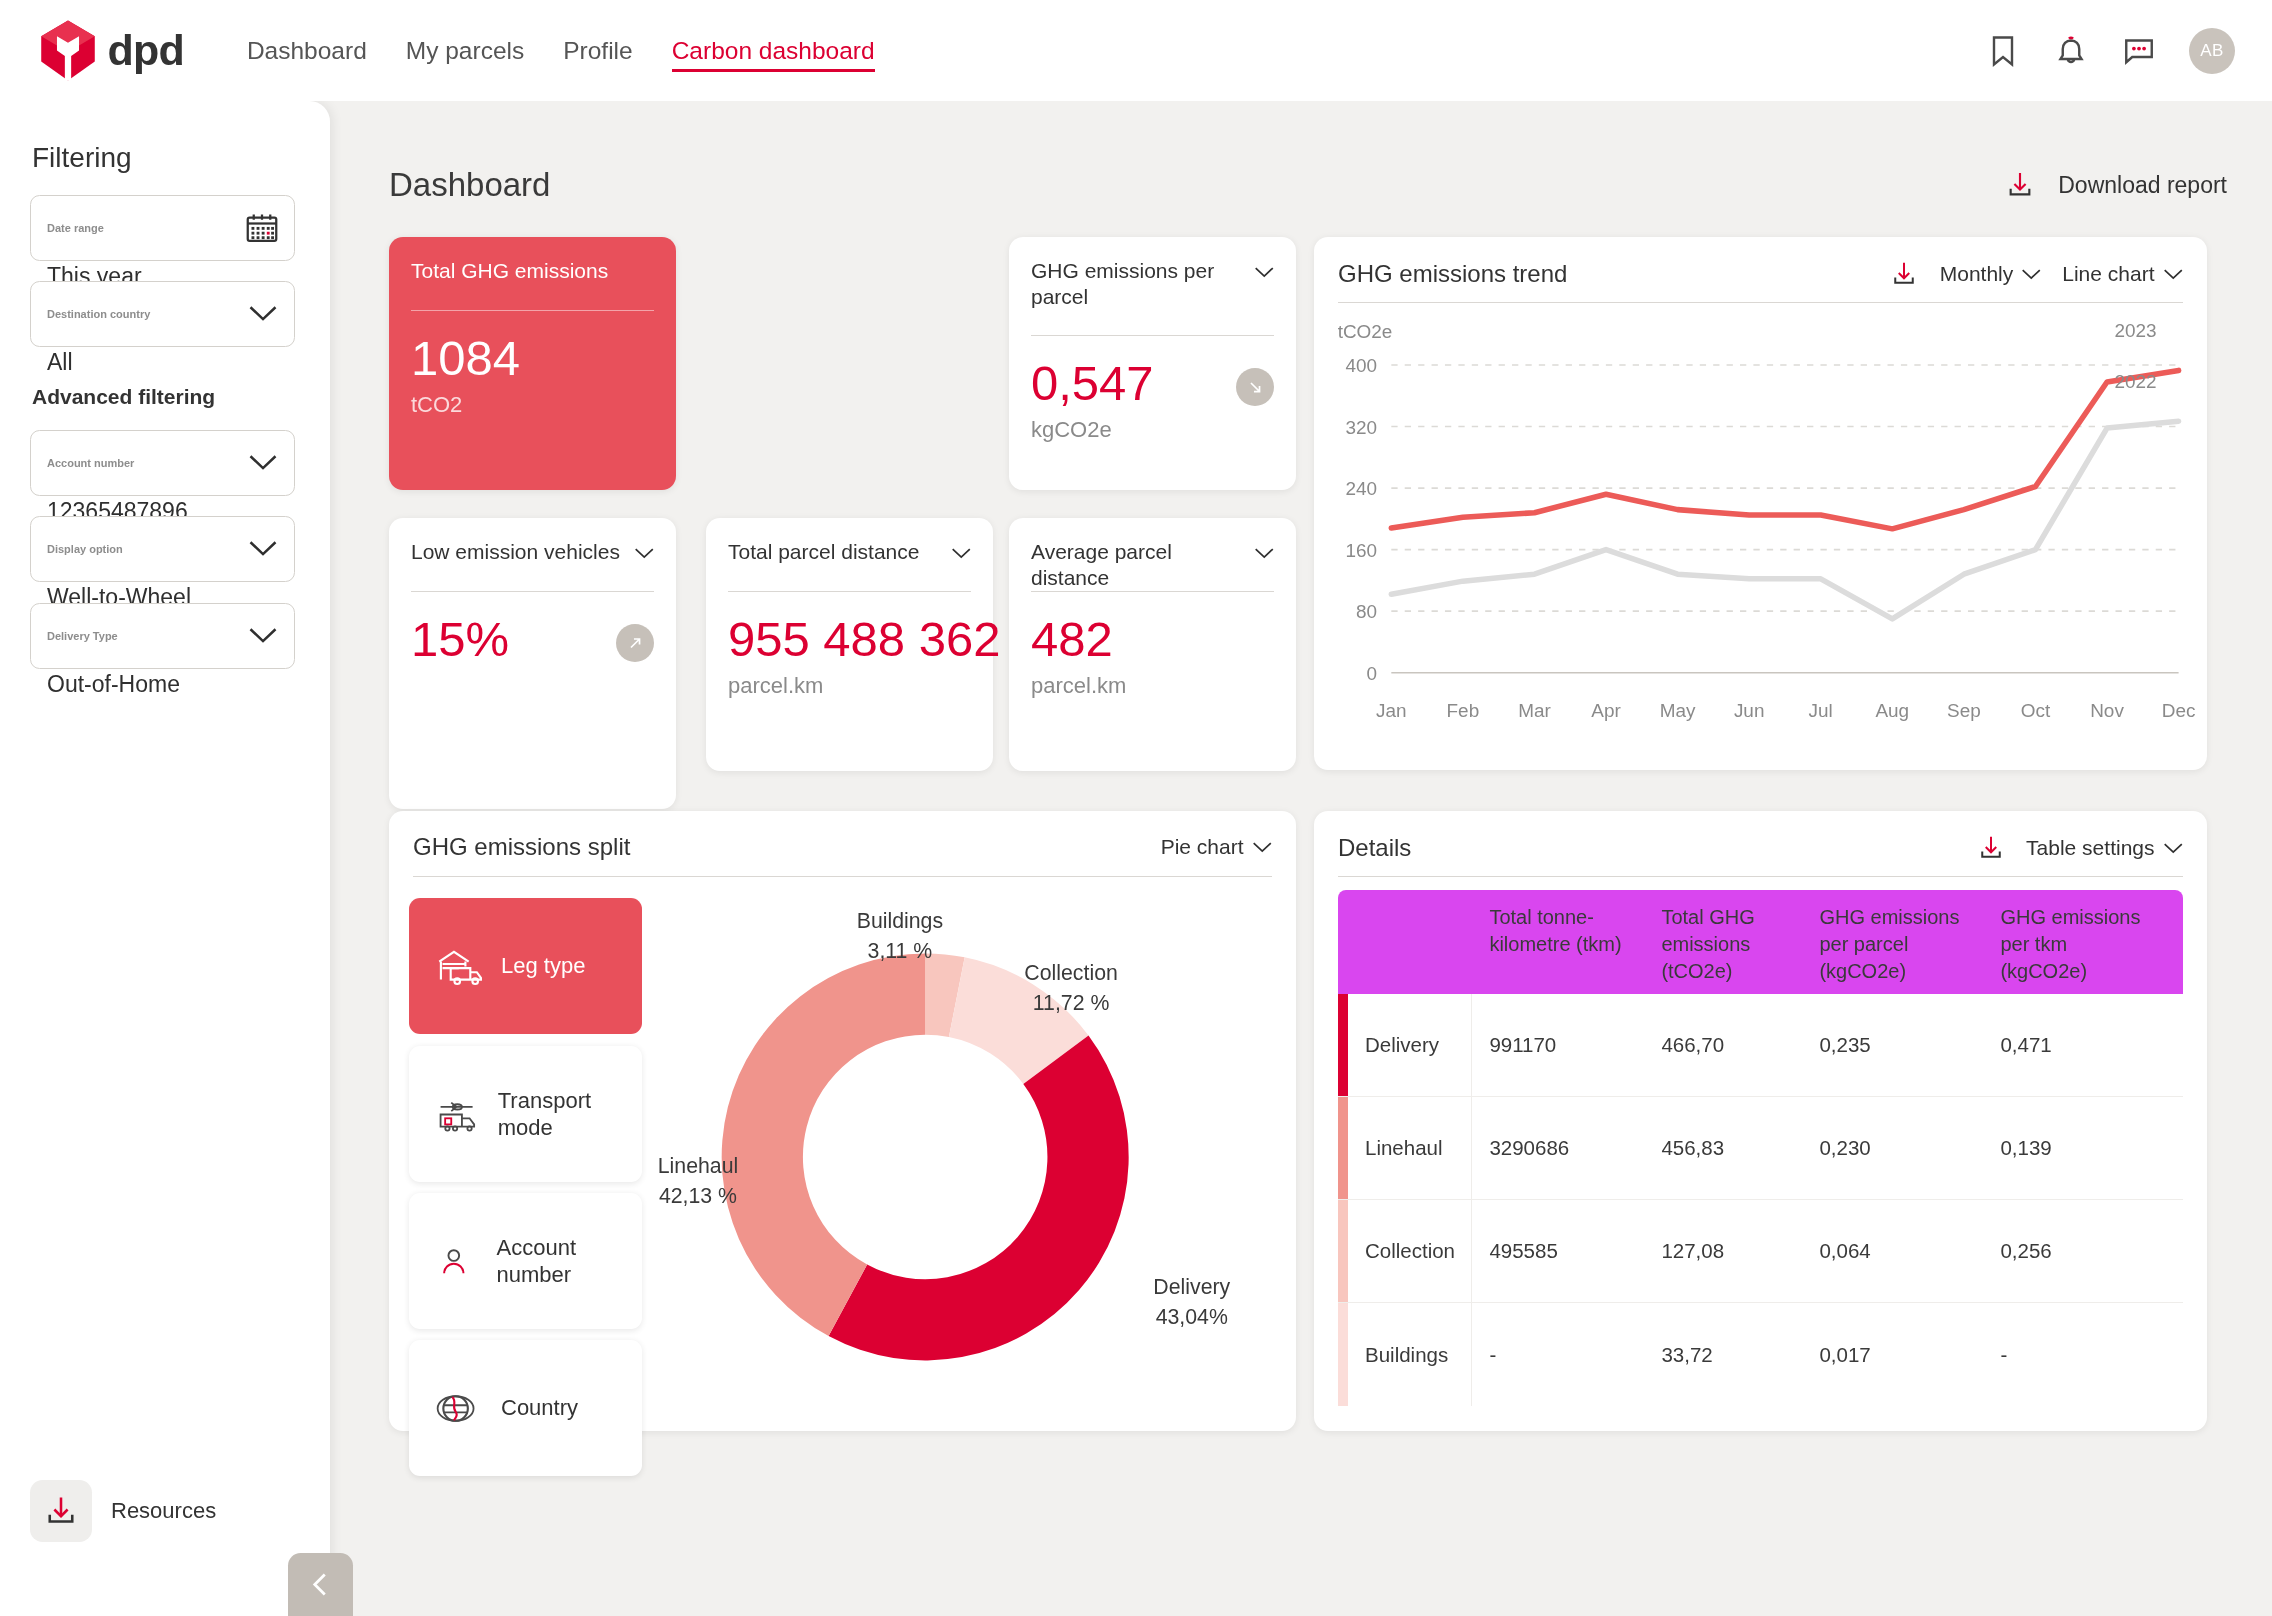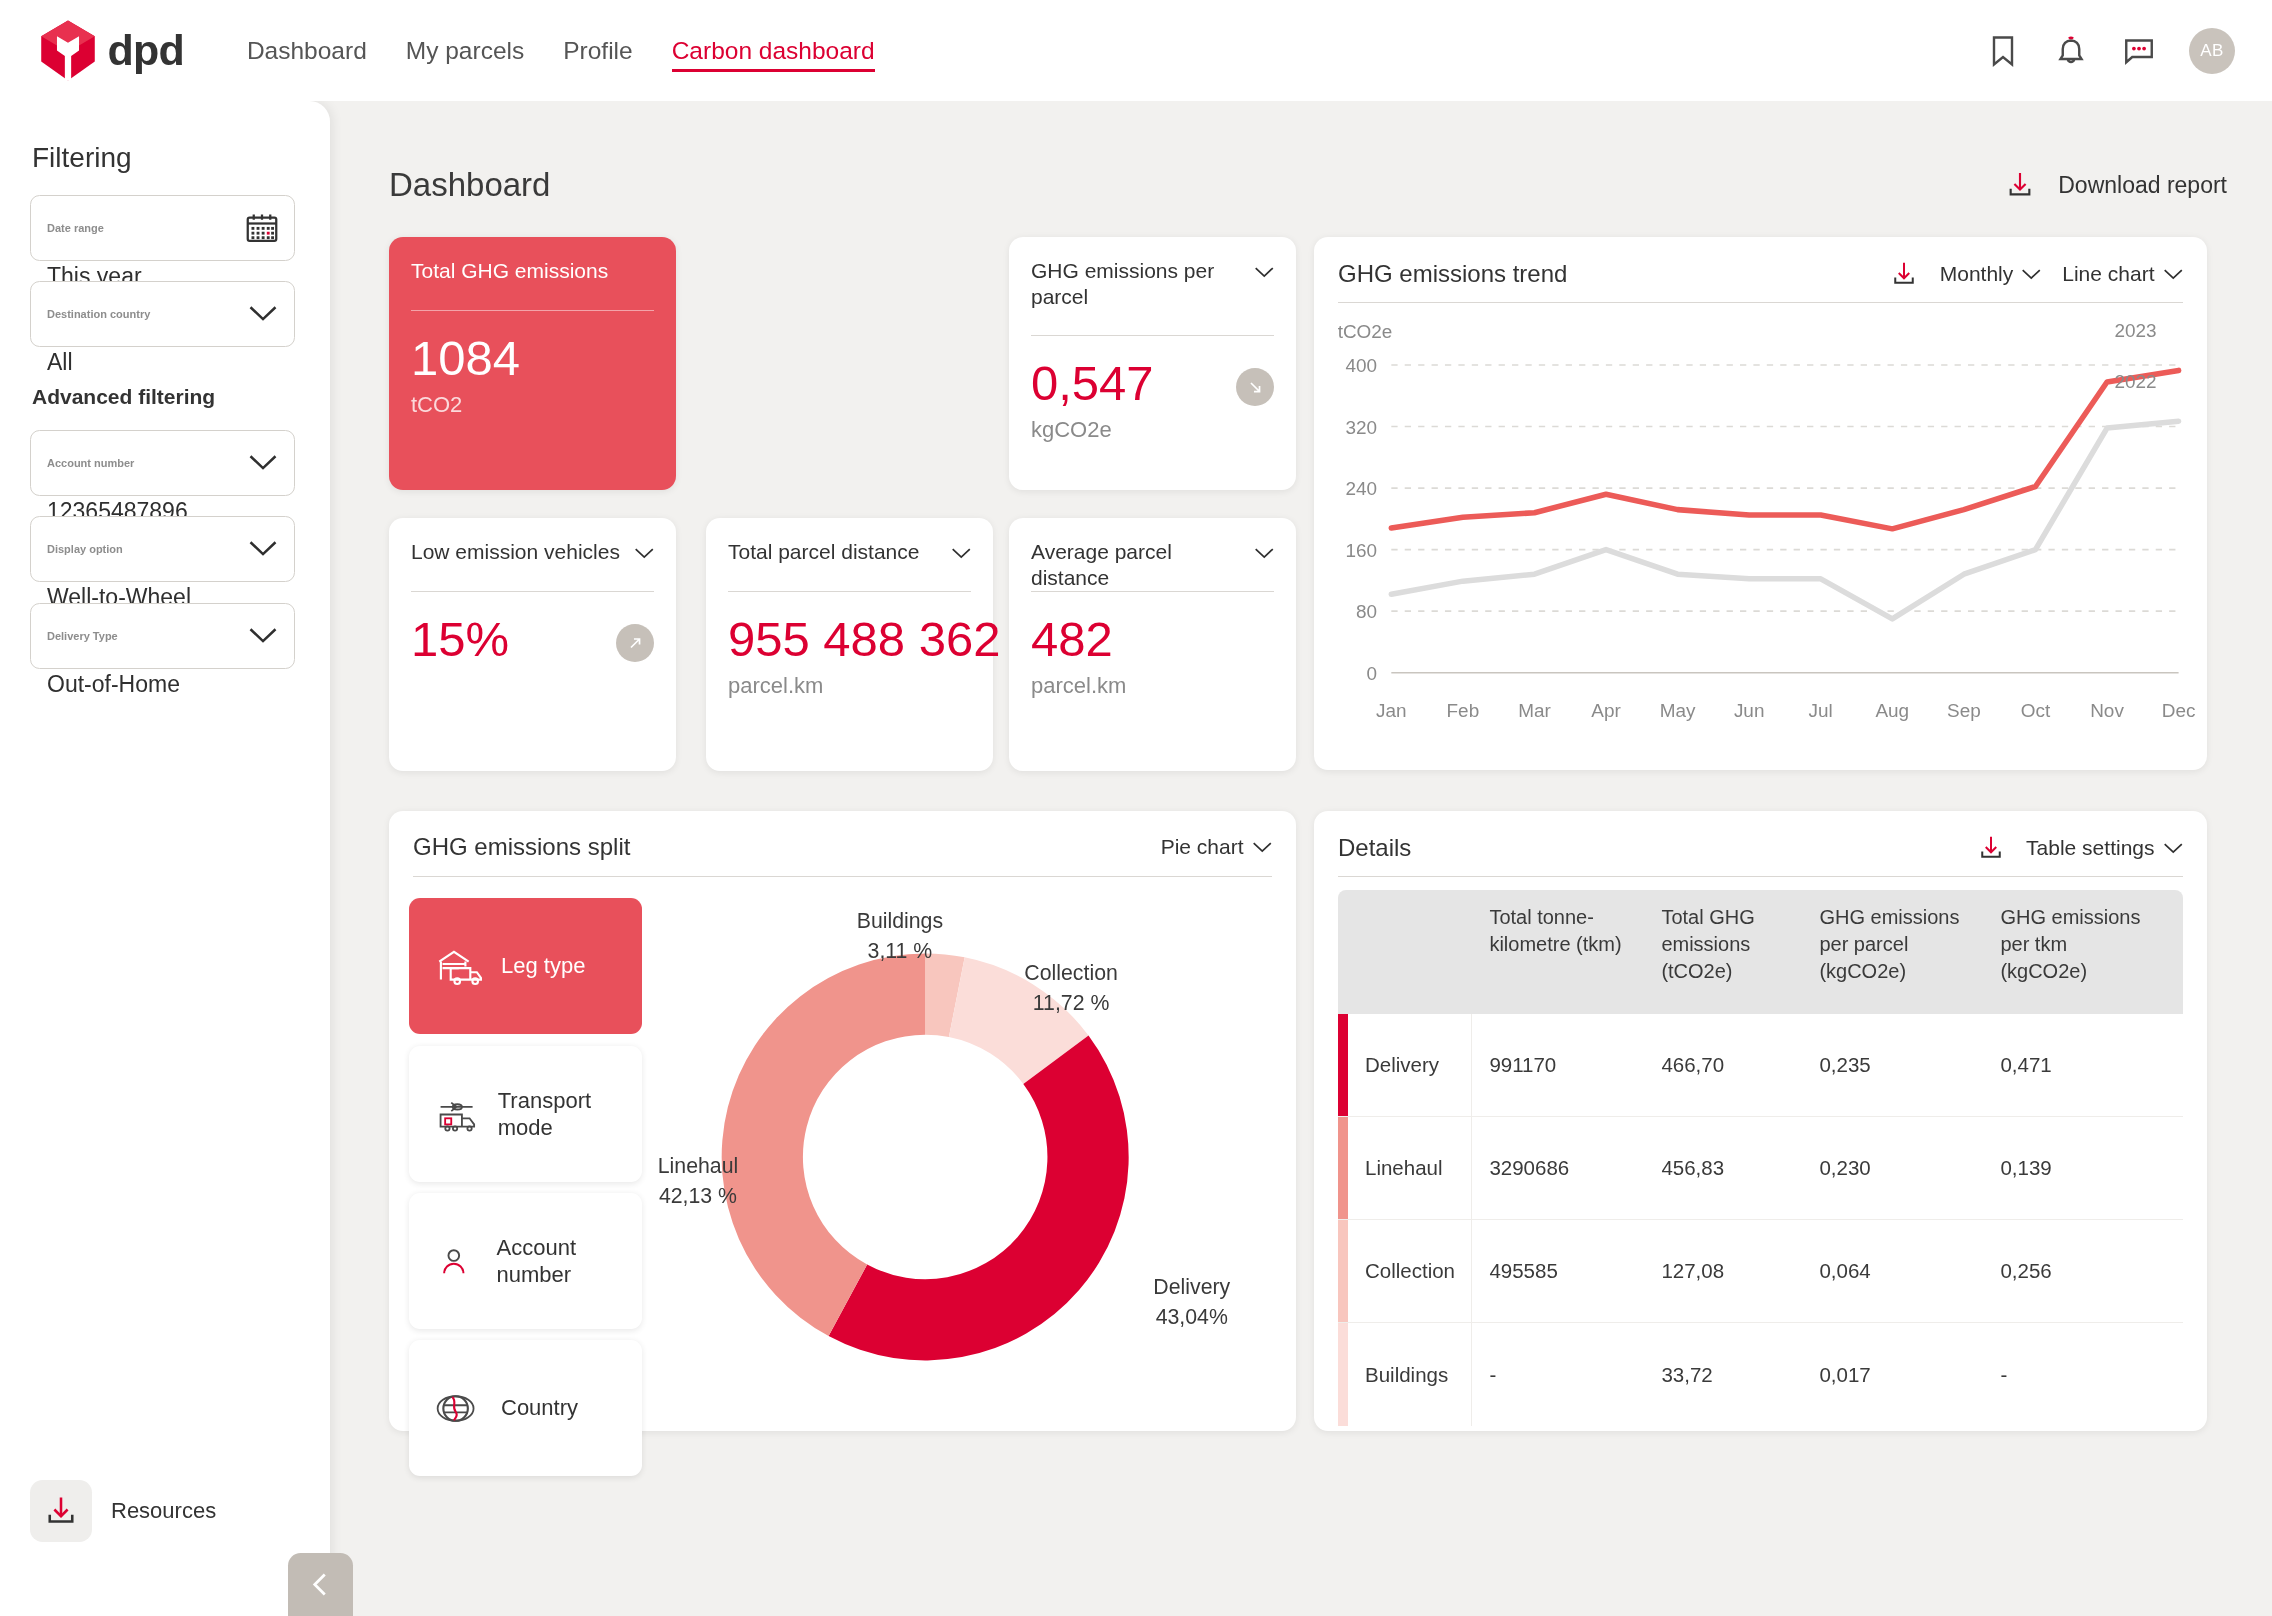--- a/index.html
+++ b/index.html
@@ -173,23 +173,23 @@
     display: flex; align-items: center; gap: 16px; padding-left: 27px;
     cursor: pointer;
   }
   .leg-btn.active { background: #E8505B; box-shadow: none; }
   .leg-text { font-size: 22px; color: #333333; line-height: 1.25; }
   .leg-btn.active .leg-text { color: #FFFFFF; }
 
   
   .tbl { position: absolute; left: 24px; top: 79px; right: 24px; }
   .tbl-headrow {
-    display: flex; background: #e5e5e5;
+    display: flex; background: #d946ef;
     border-top-left-radius: 8px; border-top-right-radius: 8px;
-    height: 124px;
+    height: 104px;
   }
   .th {
     font-size: 20px; color: #3A3A3A; line-height: 1.36; padding: 14px 11px 0 0;
     display: flex; align-items: flex-start;
   }
   .tr {
     display: flex; height: 103px; align-items: center;
     border-bottom: 1.2px solid #EFEDEA; background: #FFFFFF; position: relative;
   }
   .tr:last-child { border-bottom: none; }
@@ -358,21 +358,21 @@
     <div class="kpi-rule two"></div>
     <div class="kpi-value two">0,547</div>
     <div class="kpi-unit two">kgCO2e</div>
     <div class="kpi-badge two">
       <svg width="20.5" height="20.5" viewBox="0 0 24 24">
         <path d="M7 7 L17 17 M17 10.5 V17 H10.5" fill="none" stroke="#FFFFFF" stroke-width="2"></path>
       </svg>
     </div>
   </div>
 
-  <div class="card" style="left:59px; top:417px; width:287px; height:253px;">
+  <div class="card" style="left:59px; top:417px; width:287px; height:291px;">
     <div class="kpi-head">
       <div class="kpi-title">Low emission vehicles</div>
       <svg class="chev" viewBox="0 0 24 14" style="margin-top:8px">
         <path d="M2 2 L12 11.5 L22 2" fill="none" stroke="#2F2F2F" stroke-width="2"></path>
       </svg>
     </div>
     <div class="kpi-rule"></div>
     <div class="kpi-value">15%</div>
     <div class="kpi-unit"></div>
     <div class="kpi-badge">

